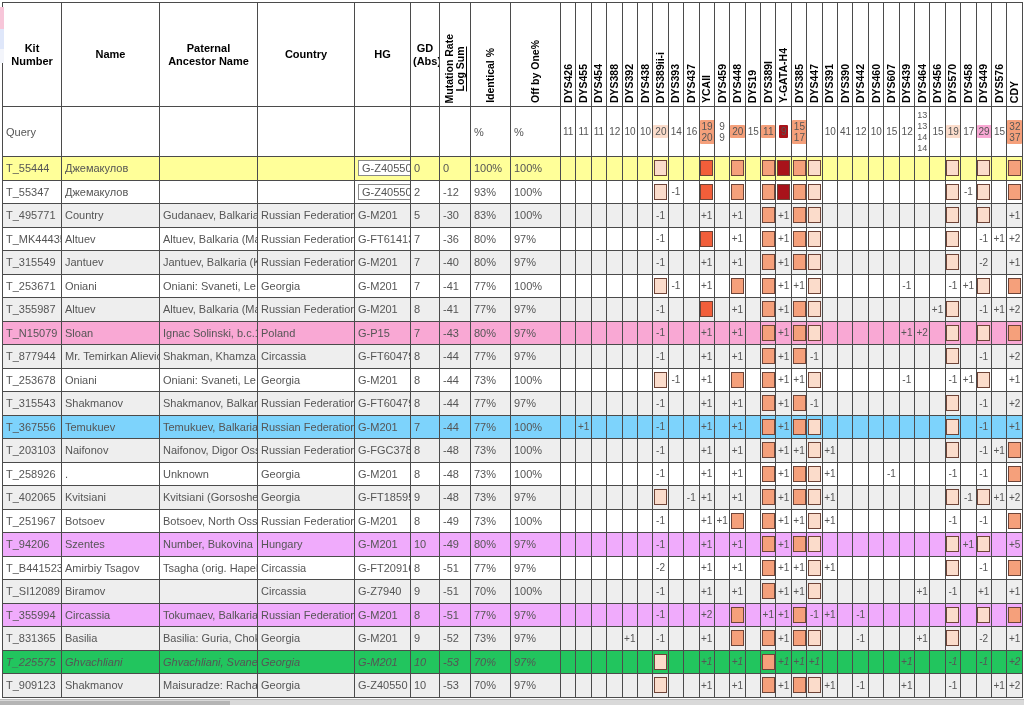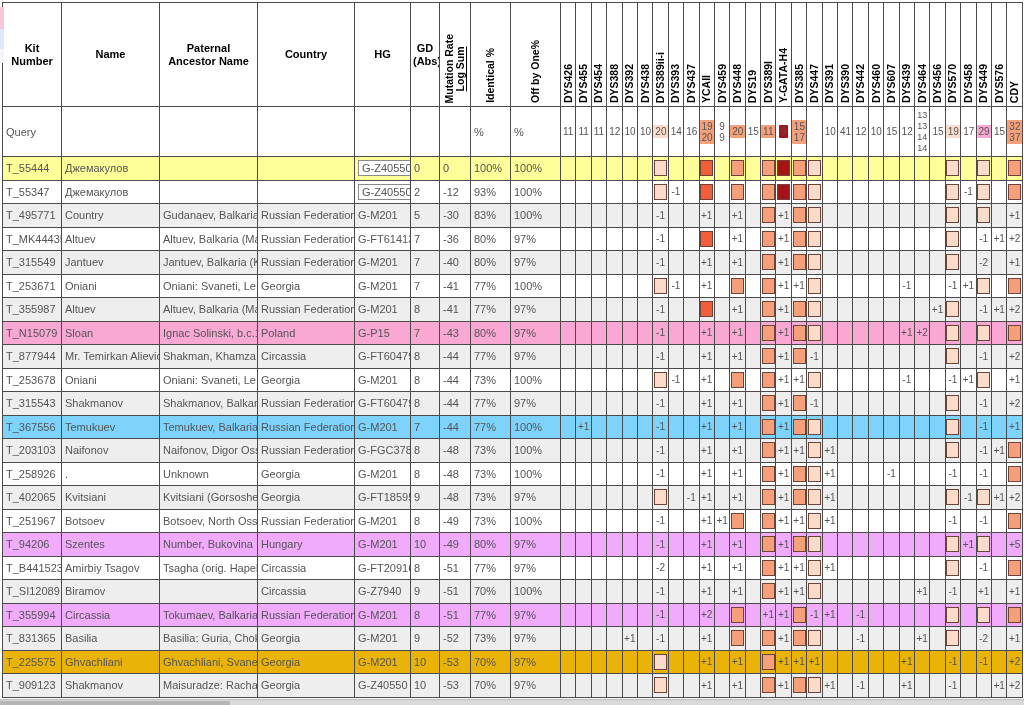--- a/index.html
+++ b/index.html
@@ -1087,21 +1087,21 @@
         <td class="mcell"></td>
         <td class="mcell"></td>
         <td class="mcell"><span>+1</span></td>
         <td class="mcell"></td>
         <td class="mcell"><span class="box" style="background: rgb(251, 220, 203);"></span></td>
         <td class="mcell"></td>
         <td class="mcell"><span>-2</span></td>
         <td class="mcell"></td>
         <td class="mcell"><span>+1</span></td>
       </tr>
-      <tr class="data-row" style="background: #eab308;">
+      <tr class="data-row" style="background: #22c55e; font-style: italic;">
         <td class="lcell">T_225575</td>
         <td class="lcell">Ghvachliani</td>
         <td class="lcell">Ghvachliani, Svaneti</td>
         <td class="lcell">Georgia</td>
         <td class="lcell">G-M201</td>
         <td class="lcell">10</td>
         <td class="lcell">-53</td>
         <td class="lcell">70%</td>
         <td class="lcell">97%</td>
         <td class="mcell"></td>

